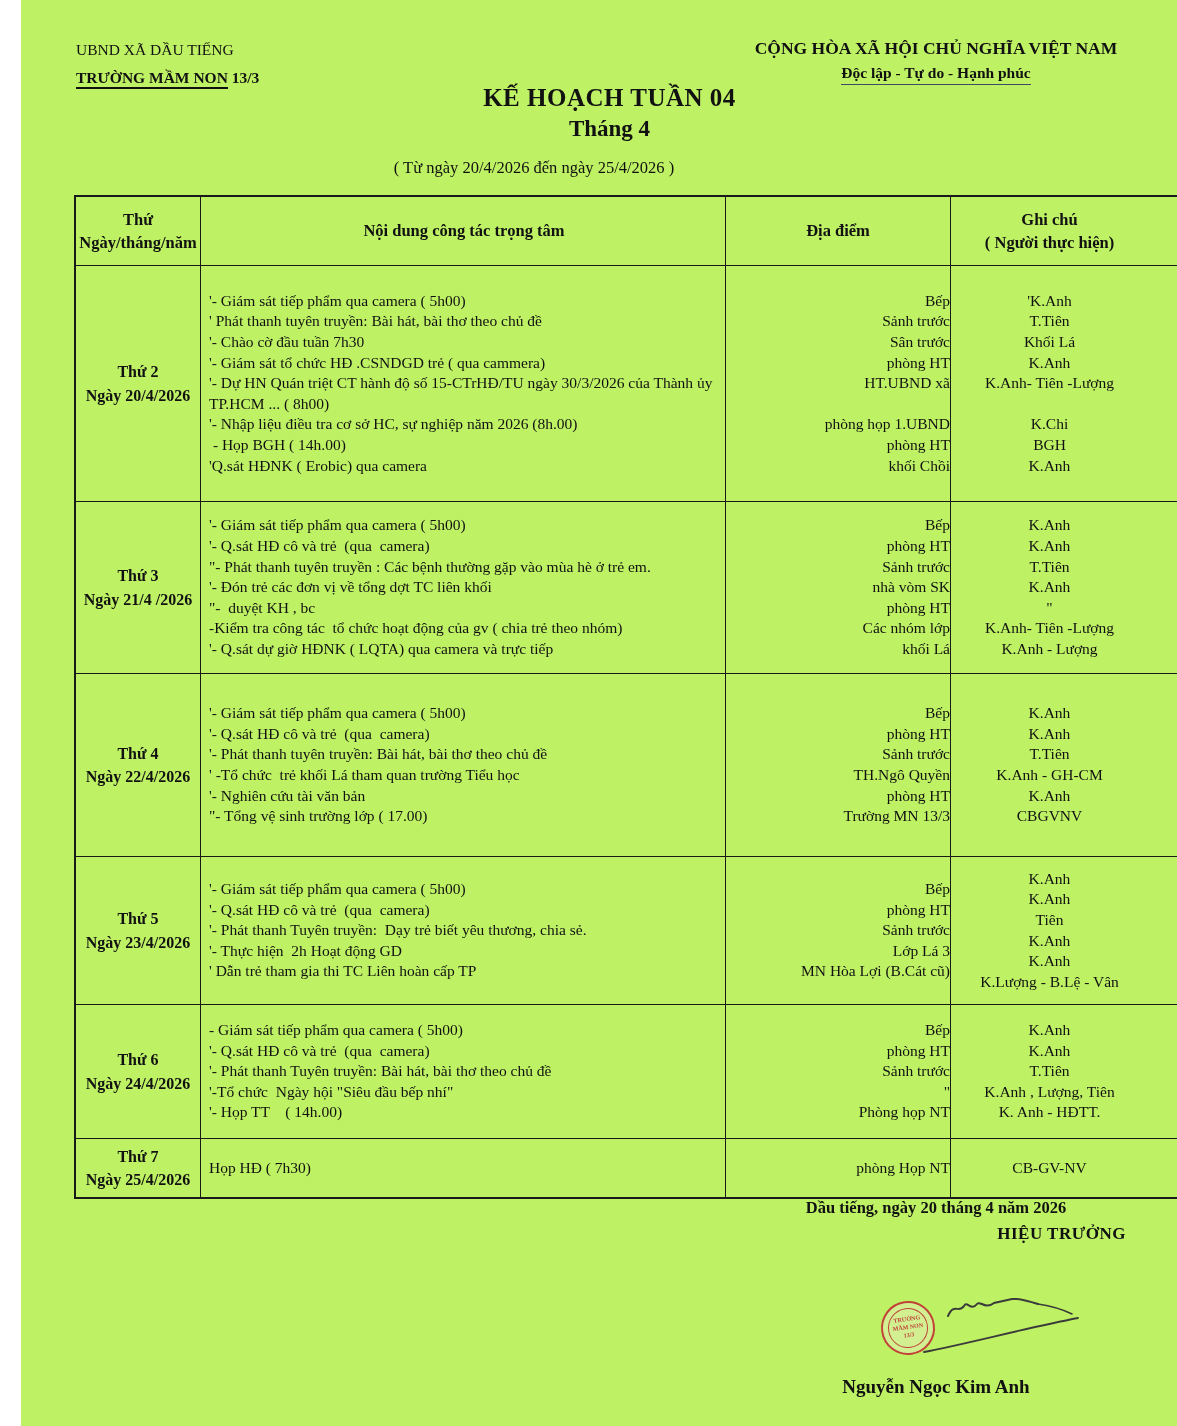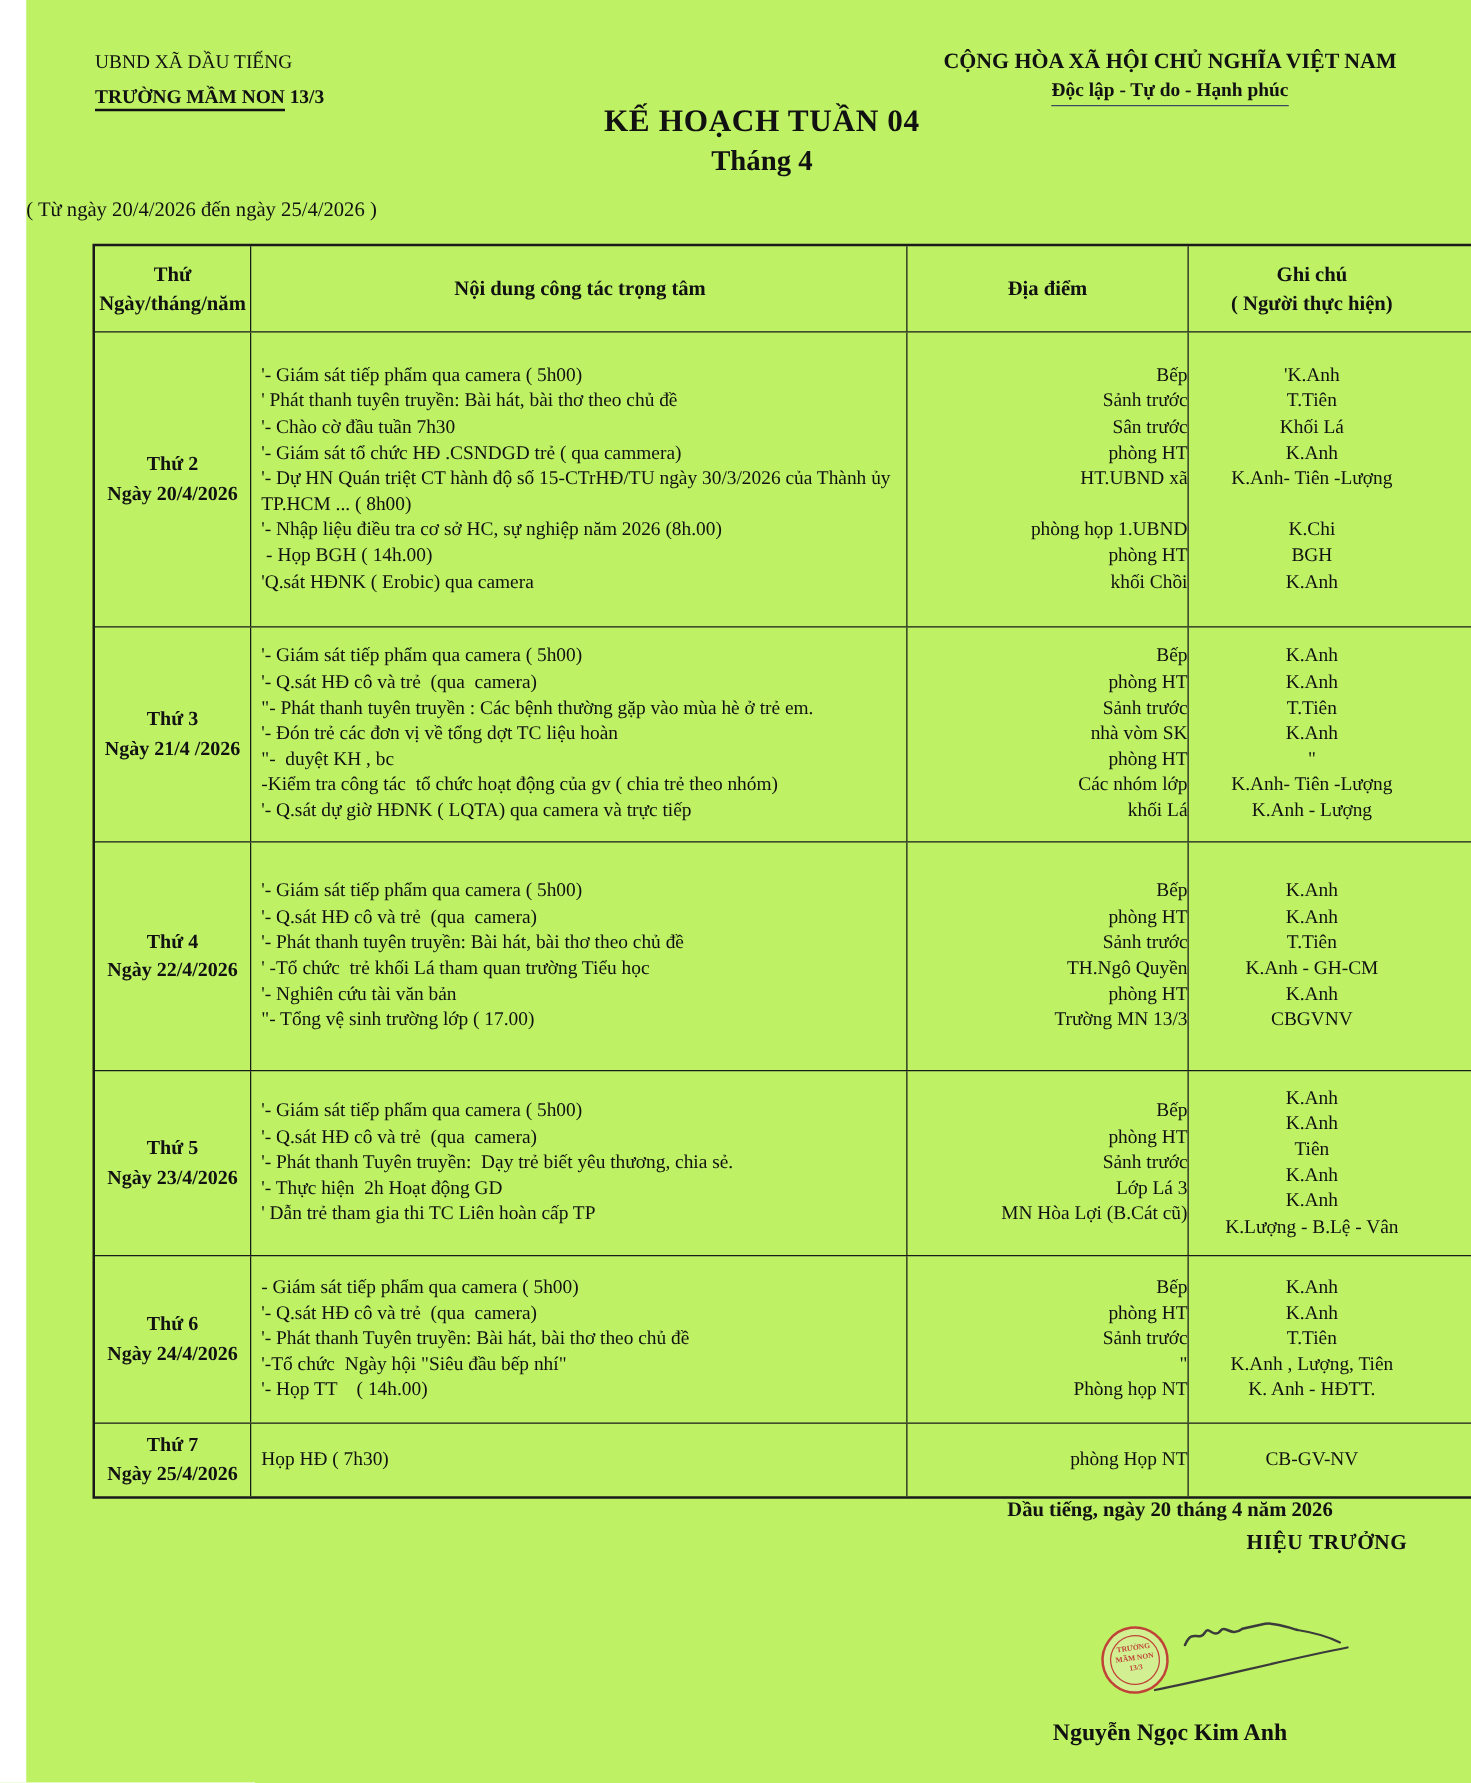--- a/index.html
+++ b/index.html
@@ -15,21 +15,21 @@
   
   .org-block{position:absolute;left:55px;top:38px;font-size:15.5px;line-height:1.55;}
   .org-line2{font-weight:bold;margin-top:4px;}
   .org-underline{border-bottom:2px solid #111;padding-bottom:1px;}
   .national-block{position:absolute;left:725px;top:38px;width:380px;text-align:center;}
   .national-line1{font-weight:bold;font-size:17.5px;}
   .national-line2{font-weight:bold;font-size:15.5px;margin-top:5px;display:inline-block;border-bottom:1.5px solid #3c4b63;padding-bottom:2px;}
   .title-block{position:absolute;left:0;top:84px;width:1177px;text-align:center;}
   .title-line1{font-weight:bold;font-size:25px;letter-spacing:.5px;}
   .title-line2{font-weight:bold;font-size:23px;margin-top:4px;}
-  .subtitle{position:absolute;left:0;top:158px;width:1026px;text-align:left;font-size:16.5px;}
+  .subtitle{position:absolute;left:0;top:158px;width:1026px;text-align:center;font-size:16.5px;}
 
   
   .sched-table{
     position:absolute;left:53px;top:195px;width:1156px;
     border:2px solid #1a1a1a;box-sizing:border-box;
     font-size:15.5px;
   }
   .trow{display:flex;border-bottom:1px solid #1a1a1a;box-sizing:border-box;}
   .trow:last-child{border-bottom:none;}
   .tcell{box-sizing:border-box;border-right:1px solid #1a1a1a;display:flex;flex-direction:column;justify-content:center;}
@@ -143,21 +143,21 @@
         </div>
         <div class="trow r1">
           <div class="tcell c1">
             <div>Thứ 3</div>
             <div>Ngày 21/4 /2026</div>
           </div>
           <div class="tcell c2">
             <div class="line">'- Giám sát tiếp phẩm qua camera ( 5h00)</div>
             <div class="line">'- Q.sát HĐ cô và trẻ  (qua  camera)</div>
             <div class="line">"- Phát thanh tuyên truyền : Các bệnh thường gặp vào mùa hè ở trẻ em.</div>
-            <div class="line">'- Đón trẻ các đơn vị về tổng dợt TC liệu hoàn</div>
+            <div class="line">'- Đón trẻ các đơn vị về tổng dợt TC liên khối</div>
             <div class="line">"-  duyệt KH , bc</div>
             <div class="line">-Kiểm tra công tác  tổ chức hoạt động của gv ( chia trẻ theo nhóm)</div>
             <div class="line">'- Q.sát dự giờ HĐNK ( LQTA) qua camera và trực tiếp</div>
           </div>
           <div class="tcell c3">
             <div class="line">Bếp</div>
             <div class="line">phòng HT</div>
             <div class="line">Sảnh trước</div>
             <div class="line">nhà vòm SK</div>
             <div class="line">phòng HT</div>

